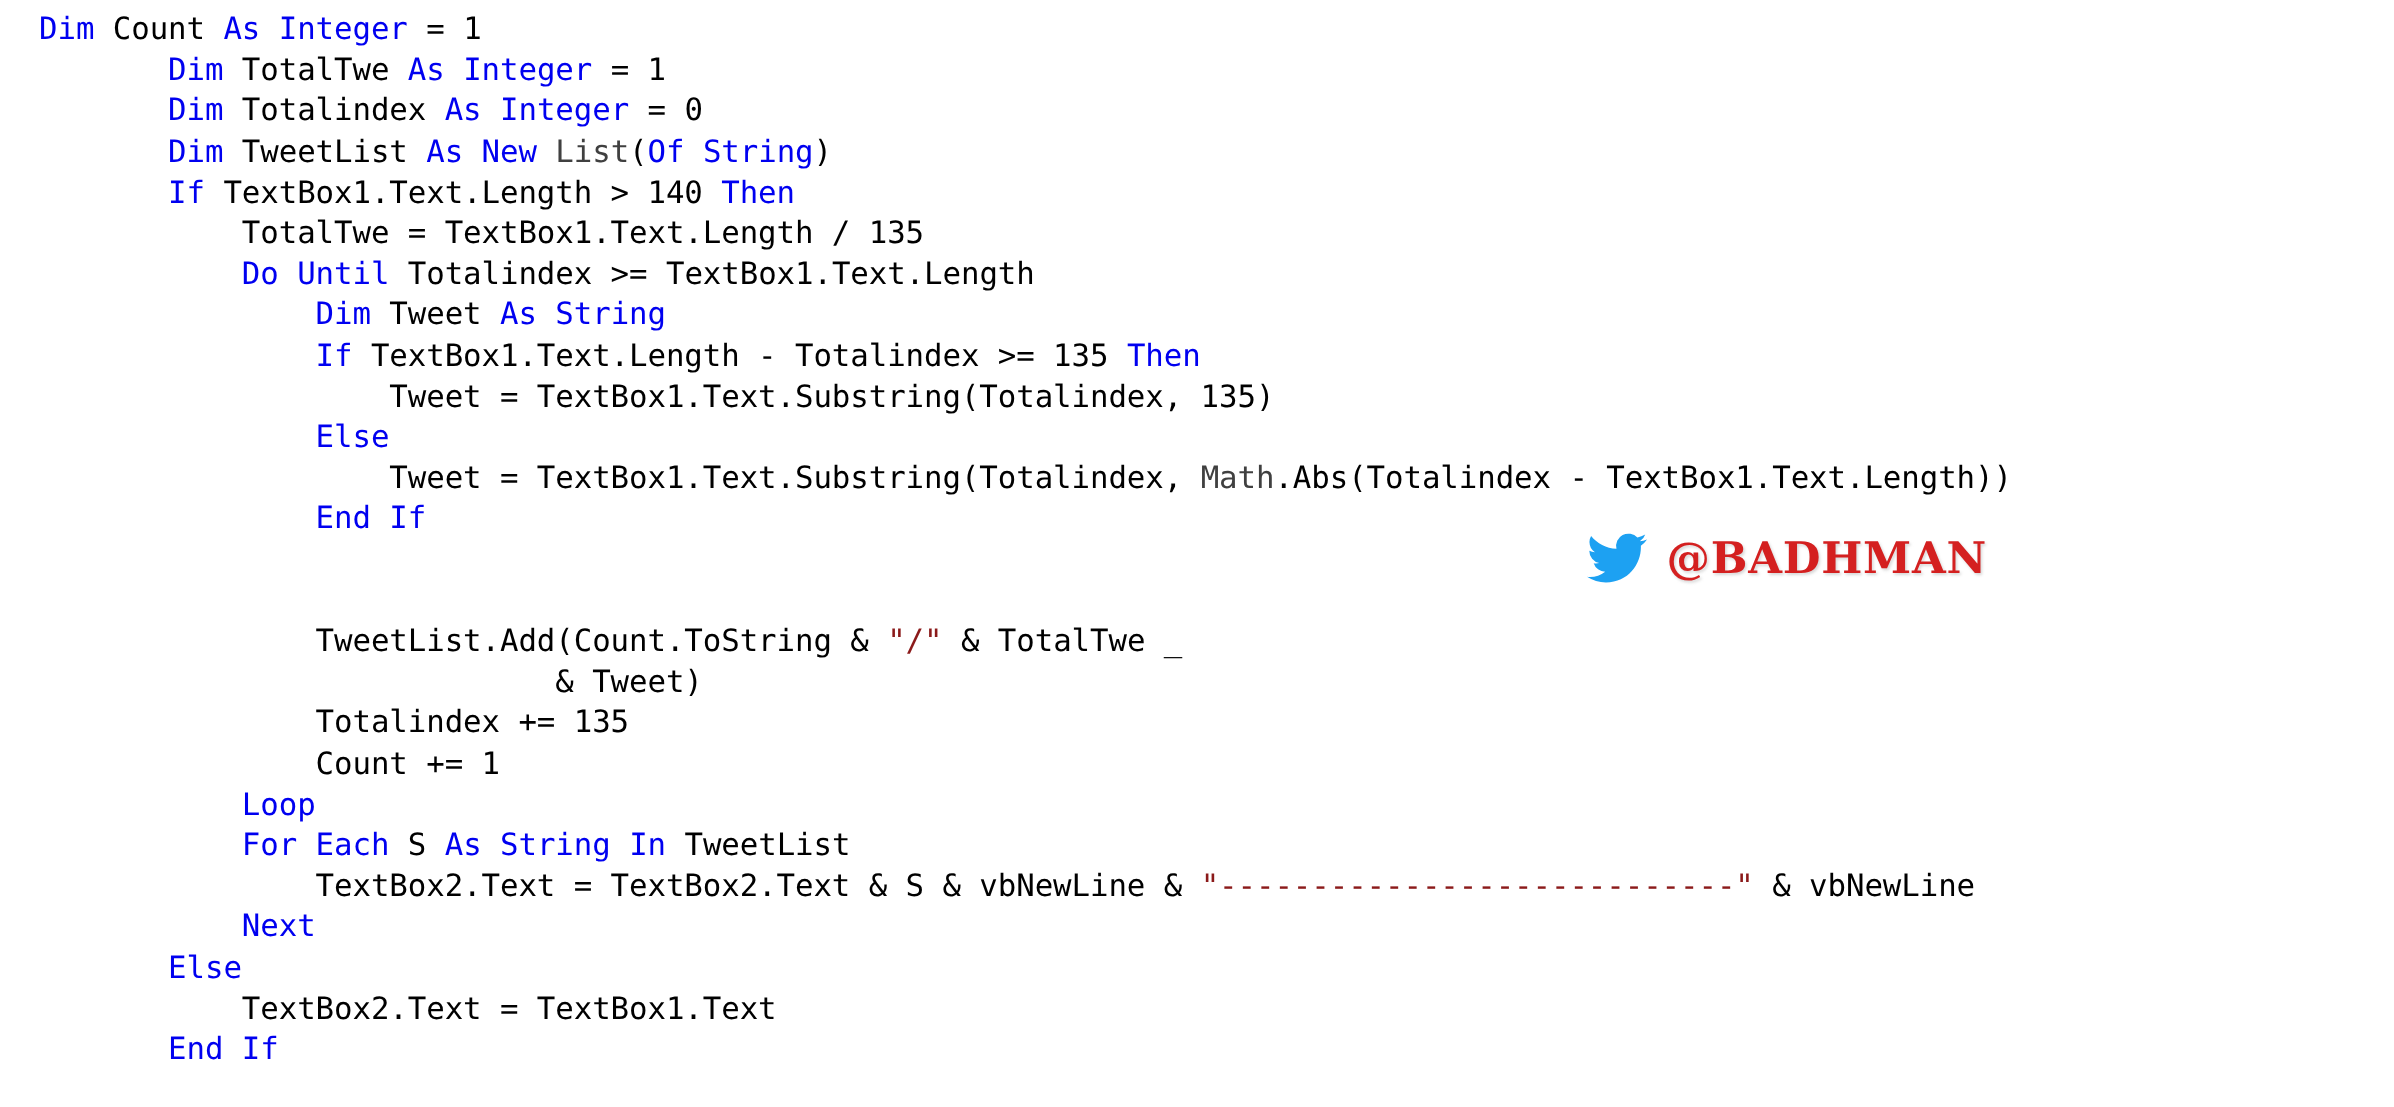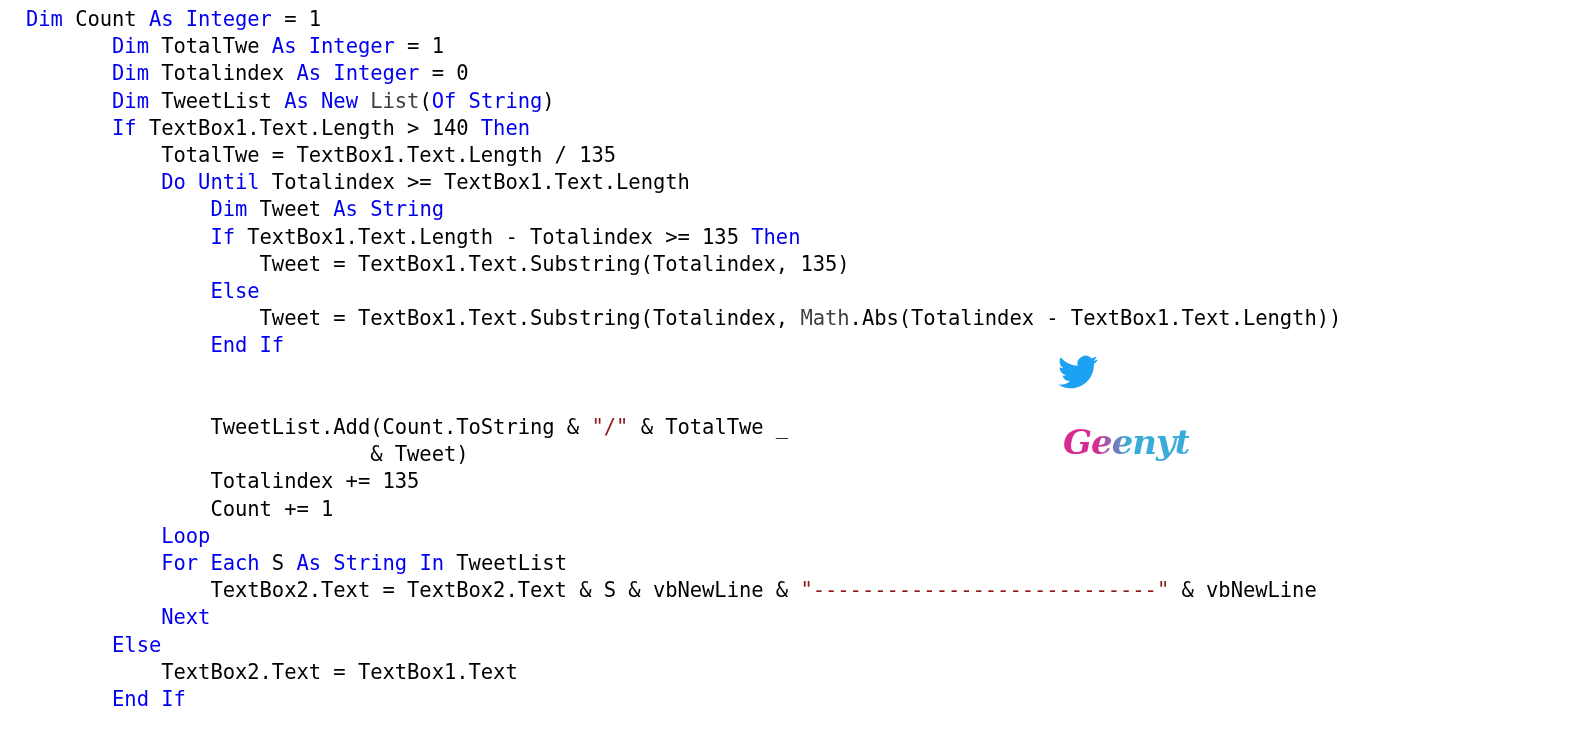--- a/index.html
+++ b/index.html
@@ -106,19 +106,19 @@
   <div class="code-block" id="code-block"><div class="code-line"><span class="tok-kw">Dim</span><span class="tok-plain"> Count </span><span class="tok-kw">As</span><span class="tok-plain"> </span><span class="tok-kw">Integer</span><span class="tok-plain"> = 1</span></div><div class="code-line"><span class="tok-plain">       </span><span class="tok-kw">Dim</span><span class="tok-plain"> TotalTwe </span><span class="tok-kw">As</span><span class="tok-plain"> </span><span class="tok-kw">Integer</span><span class="tok-plain"> = 1</span></div><div class="code-line"><span class="tok-plain">       </span><span class="tok-kw">Dim</span><span class="tok-plain"> Totalindex </span><span class="tok-kw">As</span><span class="tok-plain"> </span><span class="tok-kw">Integer</span><span class="tok-plain"> = 0</span></div><div class="code-line"><span class="tok-plain">       </span><span class="tok-kw">Dim</span><span class="tok-plain"> TweetList </span><span class="tok-kw">As</span><span class="tok-plain"> </span><span class="tok-kw">New</span><span class="tok-plain"> </span><span class="tok-type">List</span><span class="tok-plain">(</span><span class="tok-kw">Of</span><span class="tok-plain"> </span><span class="tok-kw">String</span><span class="tok-plain">)</span></div><div class="code-line"><span class="tok-plain">       </span><span class="tok-kw">If</span><span class="tok-plain"> TextBox1.Text.Length &gt; 140 </span><span class="tok-kw">Then</span></div><div class="code-line"><span class="tok-plain">           </span><span class="tok-plain">TotalTwe = TextBox1.Text.Length / 135</span></div><div class="code-line"><span class="tok-plain">           </span><span class="tok-kw">Do</span><span class="tok-plain"> </span><span class="tok-kw">Until</span><span class="tok-plain"> Totalindex &gt;= TextBox1.Text.Length</span></div><div class="code-line"><span class="tok-plain">               </span><span class="tok-kw">Dim</span><span class="tok-plain"> Tweet </span><span class="tok-kw">As</span><span class="tok-plain"> </span><span class="tok-kw">String</span></div><div class="code-line"><span class="tok-plain">               </span><span class="tok-kw">If</span><span class="tok-plain"> TextBox1.Text.Length - Totalindex &gt;= 135 </span><span class="tok-kw">Then</span></div><div class="code-line"><span class="tok-plain">                   </span><span class="tok-plain">Tweet = TextBox1.Text.Substring(Totalindex, 135)</span></div><div class="code-line"><span class="tok-plain">               </span><span class="tok-kw">Else</span></div><div class="code-line"><span class="tok-plain">                   </span><span class="tok-plain">Tweet = TextBox1.Text.Substring(Totalindex, </span><span class="tok-type">Math</span><span class="tok-plain">.Abs(Totalindex - TextBox1.Text.Length))</span></div><div class="code-line"><span class="tok-plain">               </span><span class="tok-kw">End</span><span class="tok-plain"> </span><span class="tok-kw">If</span></div><div class="code-line">&nbsp;</div><div class="code-line">&nbsp;</div><div class="code-line"><span class="tok-plain">               </span><span class="tok-plain">TweetList.Add(Count.ToString &amp; </span><span class="tok-str">"/"</span><span class="tok-plain"> &amp; TotalTwe _</span></div><div class="code-line"><span class="tok-plain">                            </span><span class="tok-plain">&amp; Tweet)</span></div><div class="code-line"><span class="tok-plain">               </span><span class="tok-plain">Totalindex += 135</span></div><div class="code-line"><span class="tok-plain">               </span><span class="tok-plain">Count += 1</span></div><div class="code-line"><span class="tok-plain">           </span><span class="tok-kw">Loop</span></div><div class="code-line"><span class="tok-plain">           </span><span class="tok-kw">For</span><span class="tok-plain"> </span><span class="tok-kw">Each</span><span class="tok-plain"> S </span><span class="tok-kw">As</span><span class="tok-plain"> </span><span class="tok-kw">String</span><span class="tok-plain"> </span><span class="tok-kw">In</span><span class="tok-plain"> TweetList</span></div><div class="code-line"><span class="tok-plain">               </span><span class="tok-plain">TextBox2.Text = TextBox2.Text &amp; S &amp; vbNewLine &amp; </span><span class="tok-str">"----------------------------"</span><span class="tok-plain"> &amp; vbNewLine</span></div><div class="code-line"><span class="tok-plain">           </span><span class="tok-kw">Next</span></div><div class="code-line"><span class="tok-plain">       </span><span class="tok-kw">Else</span></div><div class="code-line"><span class="tok-plain">           </span><span class="tok-plain">TextBox2.Text = TextBox1.Text</span></div><div class="code-line"><span class="tok-plain">       </span><span class="tok-kw">End</span><span class="tok-plain"> </span><span class="tok-kw">If</span></div></div>
 
   <div id="watermark">
 
     <div id="wm-twitter-row">
       <span>
         <svg id="wm-bird" viewBox="0 0 24 24" xmlns="http://www.w3.org/2000/svg" aria-hidden="true">
           <path fill="#1DA1F2" d="M23.953 4.57a10 10 0 0 1-2.825.775 4.958 4.958 0 0 0 2.163-2.723 9.99 9.99 0 0 1-3.127 1.195 4.92 4.92 0 0 0-8.384 4.482C7.69 8.095 4.067 6.13 1.64 3.162a4.822 4.822 0 0 0-.666 2.475c0 1.71.87 3.213 2.188 4.096a4.904 4.904 0 0 1-2.228-.616v.06a4.923 4.923 0 0 0 3.946 4.827 4.996 4.996 0 0 1-2.212.085 4.936 4.936 0 0 0 4.604 3.417 9.867 9.867 0 0 1-6.102 2.105c-.39 0-.779-.023-1.17-.067a13.995 13.995 0 0 0 7.557 2.209c9.053 0 13.998-7.496 13.998-13.985 0-.21 0-.42-.015-.63A9.935 9.935 0 0 0 24 4.59z"></path>
         </svg>
       </span>
+      <span id="wm-handle">@BADHMAN</span>
     </div>
 
-    <span id="wm-logo-text">Geenyt</span>
 
   </div>
 
 </div>
 
 </body></html>

